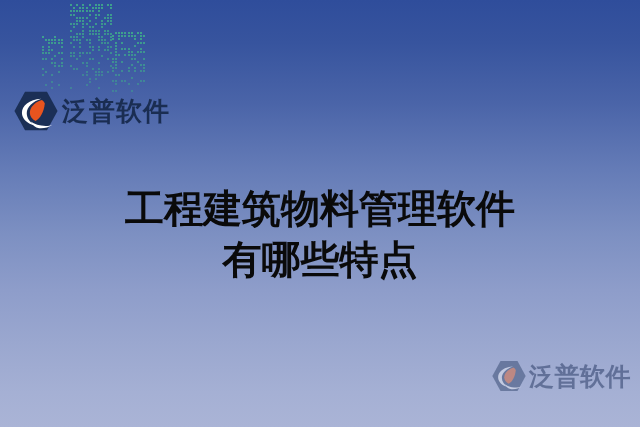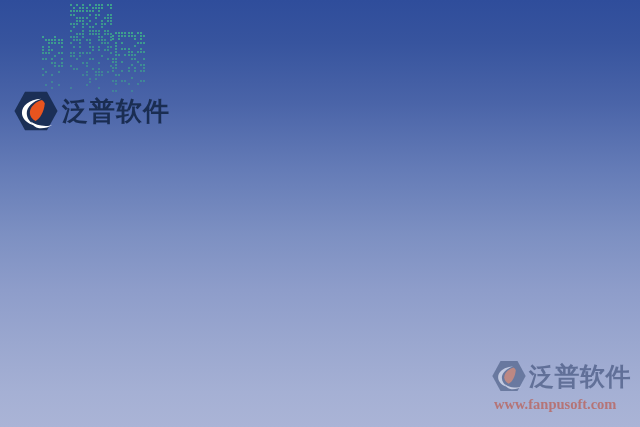--- a/index.html
+++ b/index.html
@@ -435,32 +435,35 @@
                  C60,66 68,52 70,33 C68,29 66,26 63,25 Z" fill="#e8541f"></path>
         <path d="M38,74 C46,80 58,84 72,84 C78,84 83,83 87,81
                  C79,87 68,90 57,89 C48,88 42,82 38,74 Z" fill="#ffffff"></path>
       </svg>
     </div>
     <div id="brand-text">
       <span id="brand-cn">泛普软件</span>
     </div>
   </div>
 
+  <div id="headline">
+    <span class="line">工程建筑物料管理软件</span>
+    <span class="line">有哪些特点</span>
+  </div>
 
   <div id="watermark">
     <div id="wm-row">
       <div id="wm-mark">
         <svg viewBox="0 0 100 100" width="34" height="34" aria-hidden="true">
           <polygon points="25,6 75,6 99,50 75,94 25,94 1,50" fill="#3c4f77"></polygon>
           <path d="M62,22 C34,24 18,38 18,54 C18,68 30,79 48,83
                    C36,76 29,66 29,55 C29,41 42,28 62,22 Z" fill="#dfe3ee"></path>
           <path d="M63,25 C46,31 36,42 36,54 C36,62 41,69 49,73
                    C60,66 68,52 70,33 C68,29 66,26 63,25 Z" fill="#d46b44"></path>
           <path d="M38,74 C46,80 58,84 72,84 C78,84 83,83 87,81
                    C79,87 68,90 57,89 C48,88 42,82 38,74 Z" fill="#dfe3ee"></path>
         </svg>
       </div>
       <span id="wm-cn">泛普软件</span>
     </div>
-    <div id="wm-url">www.fanpusoft.com</div>
   </div>
 
 </div>
 
 </body></html>

